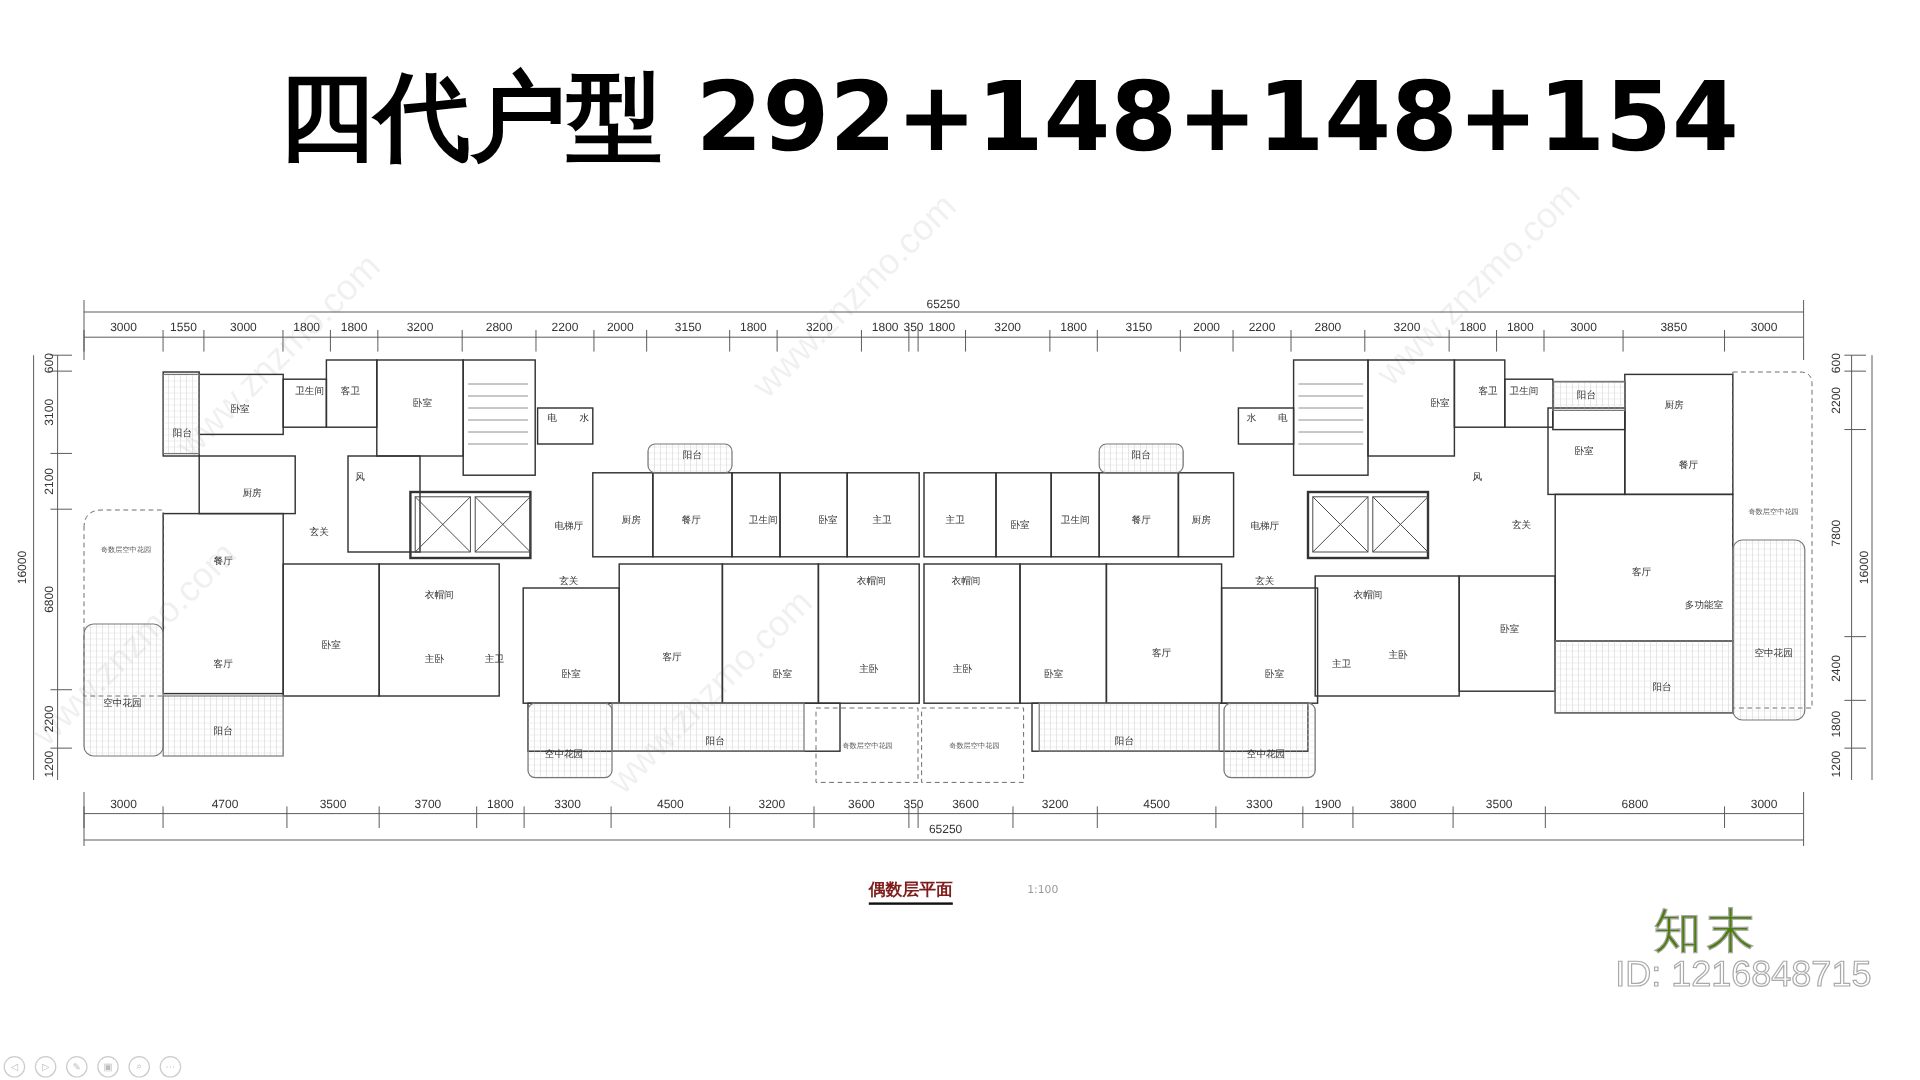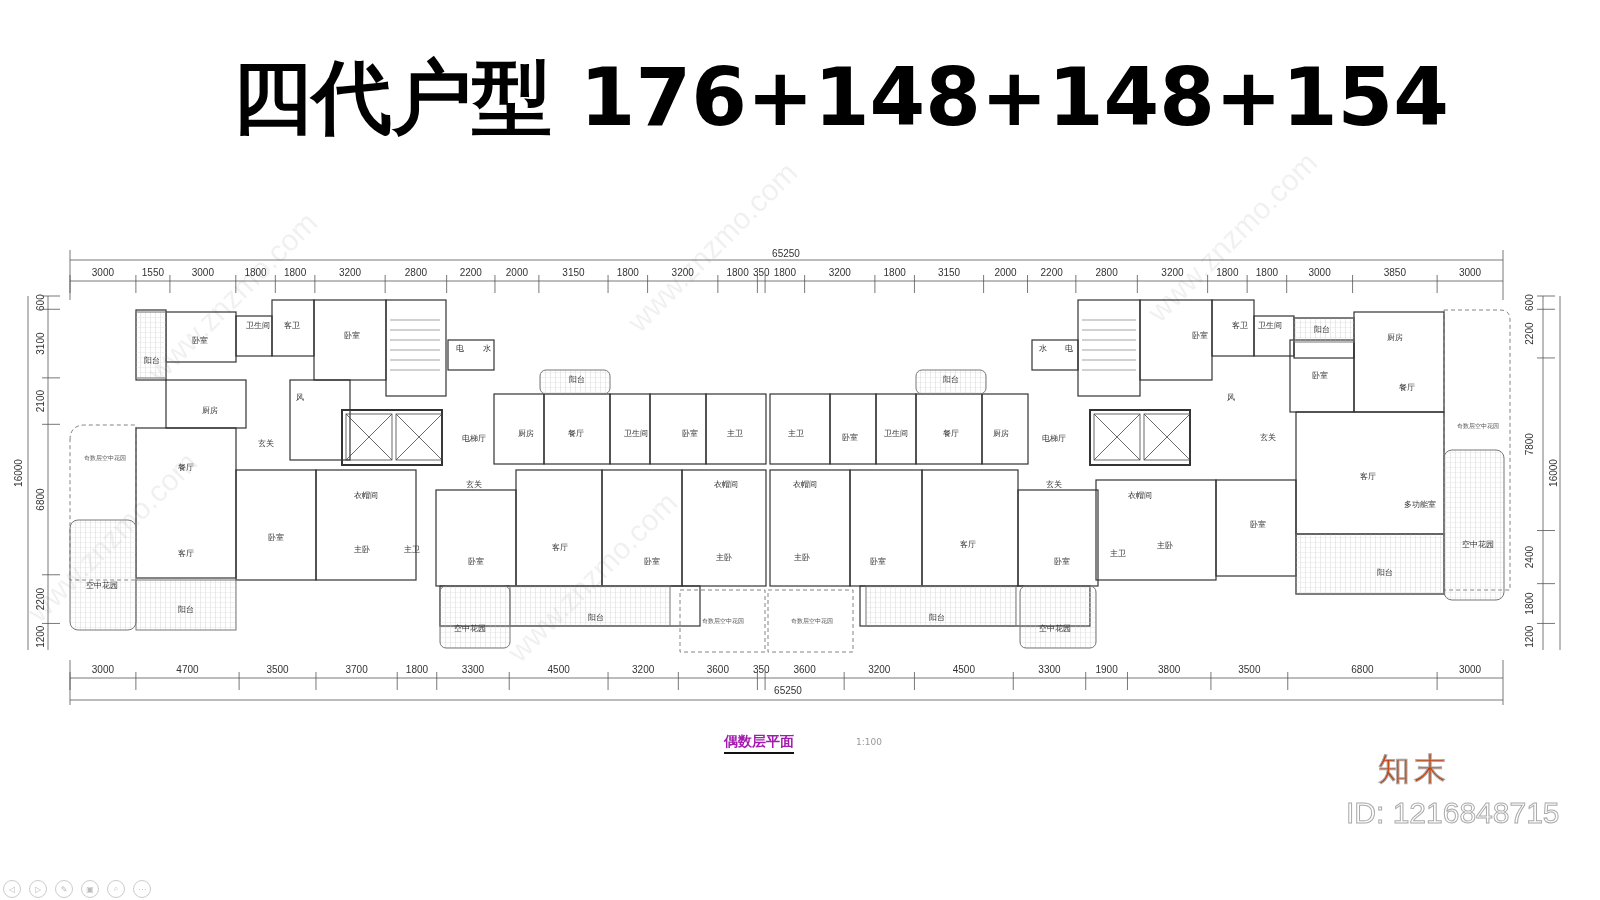--- a/index.html
+++ b/index.html
@@ -4,37 +4,37 @@
 <style>
   html, body { margin:0; padding:0; }
   body { width:1600px; height:900px; background:#ffffff; position:relative; overflow:hidden;
          font-family:"DejaVu Sans", "Liberation Sans", sans-serif; color:#222; }
   .title { position:absolute; left:232px; top:58px; font-size:80px; font-weight:bold; color:#000;
            letter-spacing:0px; font-family:"DejaVu Sans", sans-serif; line-height:1; white-space:nowrap; }
   .plan { position:absolute; left:0; top:0; }
   .dimtxt { font-family:"Liberation Sans", sans-serif; font-size:10px; fill:#333; }
   .room { font-family:"DejaVu Sans", sans-serif; font-size:8px; fill:#333; }
   .note { font-family:"DejaVu Sans", sans-serif; font-size:6px; fill:#555; }
-  .caption { position:absolute; left:724px; top:733px; font-size:14px; font-weight:bold; color:#a21caf;
+  .caption { position:absolute; left:724px; top:733px; font-size:14px; font-weight:bold; color:#7f1d1d;
              border-bottom:2px solid #111; padding-bottom:1px; }
   .scale { position:absolute; left:856px; top:737px; font-size:9px; color:#999; }
-  .brand { position:absolute; left:1378px; top:748px; font-size:32px; color:#c2410c;
+  .brand { position:absolute; left:1378px; top:748px; font-size:40px; color:#4d7c0f;
            -webkit-text-stroke:1px #aaa; letter-spacing:4px; }
   .imgid { position:absolute; left:1346px; top:796px; font-size:30px; color:#fff;
            -webkit-text-stroke:1px #aaa; font-family:"Liberation Sans", sans-serif; }
   .toolbar { position:absolute; left:3px; top:880px; display:flex; gap:8px; }
   .tb { width:16px; height:16px; border:1px solid #ccc; border-radius:50%; display:flex;
         align-items:center; justify-content:center; font-size:8px; color:#bbb; cursor:pointer; }
   .wm { position:absolute; font-size:30px; color:rgba(0,0,0,0.06); transform:rotate(-45deg);
         white-space:nowrap; font-family:"Liberation Sans", sans-serif; pointer-events:none; }
 </style>
 </head>
 <body>
 
-<div class="title">四代户型 176+148+148+154</div>
+<div class="title">四代户型 292+148+148+154</div>
 
 <div class="wm" style="left:120px;top:280px;">www.znzmo.com</div>
 <div class="wm" style="left:600px;top:230px;">www.znzmo.com</div>
 <div class="wm" style="left:1120px;top:220px;">www.znzmo.com</div>
 <div class="wm" style="left:0px;top:520px;">www.znzmo.com</div>
 <div class="wm" style="left:480px;top:560px;">www.znzmo.com</div>
 
 <svg class="plan" width="1600" height="900" viewBox="0 0 1600 900">
 
   <g stroke="#555" stroke-width="0.8" fill="none">

